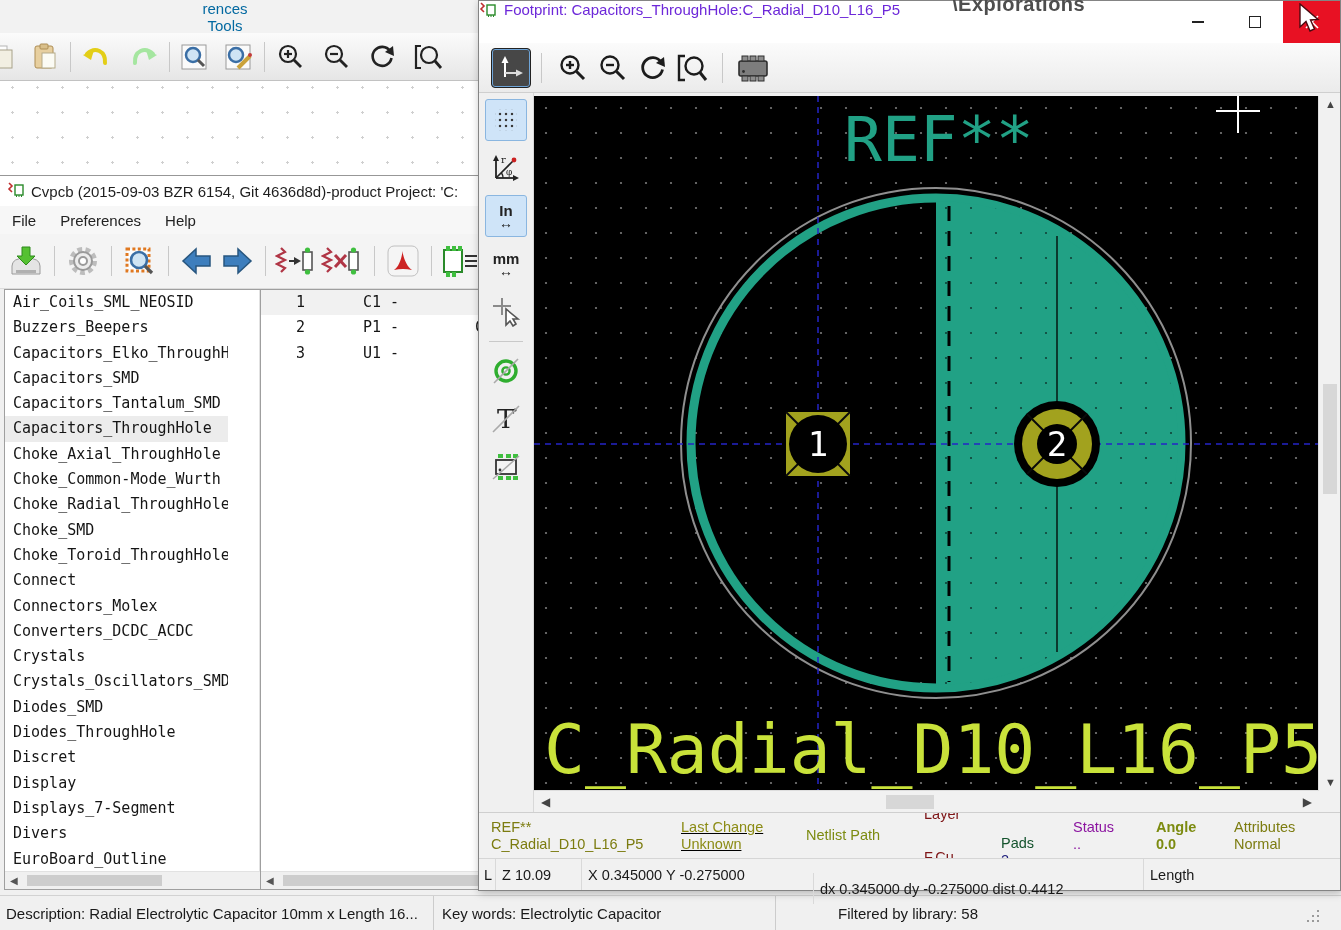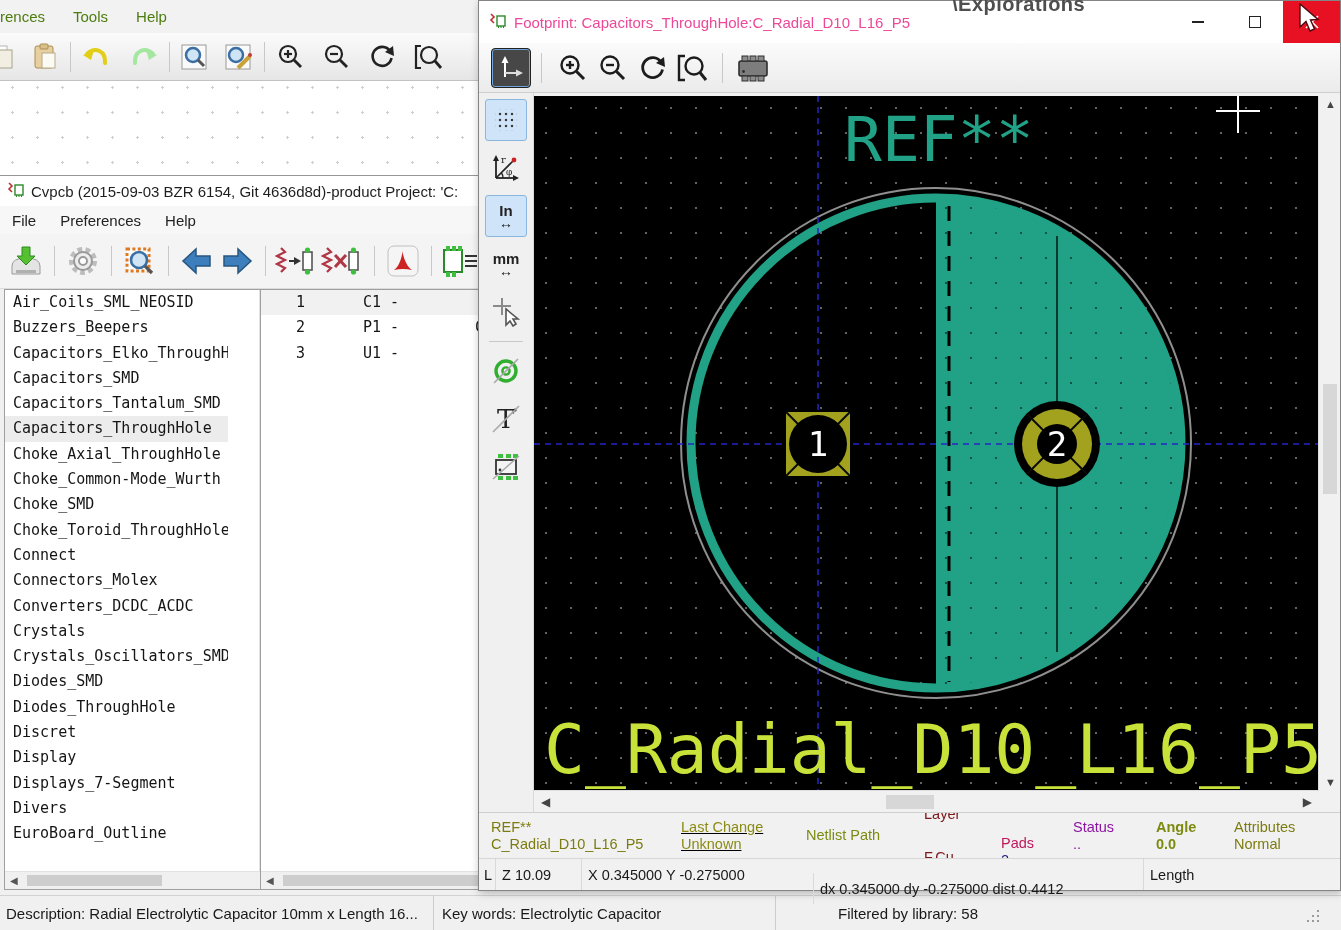--- a/index.html
+++ b/index.html
@@ -2,21 +2,21 @@
 <html><head>
 <meta charset="utf-8">
 <style>
   html,body{margin:0;padding:0;}
   .screen{position:relative;width:1341px;height:930px;overflow:hidden;
     font-family:"Liberation Sans",sans-serif;background-color:#fff;
     background-image:radial-gradient(#cfcfcf 1px, transparent 1.2px);
     background-size:25px 25px;}
   
   .bg-menubar{position:absolute;left:0;top:0;width:478px;height:33px;background:#f2f2f2;
-    border-bottom:1px solid #dadada;display:flex;align-items:center;font-size:15px;color:#4d7c0f;}
+    border-bottom:1px solid #dadada;display:flex;align-items:center;font-size:15px;color:#0369a1;flex-direction:column;}
   .bg-menubar span{margin-right:28px;}
   .bg-menubar span:first-child{margin-left:0;}
   .bg-toolbar{position:absolute;left:0;top:33px;width:478px;height:47px;
     background:linear-gradient(#fbfbfb,#e6e6e6);border-bottom:1px solid #c2c2c2;
     display:flex;align-items:center;}
   .tsep{width:1px;height:30px;background:#c8c8c8;margin:0 8px;flex:0 0 auto;}
   .tbtn{width:34px;height:34px;display:flex;align-items:center;justify-content:center;flex:0 0 auto;}
   
   .cvpcb{position:absolute;left:0;top:175px;width:1341px;height:755px;background:#f0f0f0;
     border-top:1px solid #979797;box-sizing:border-box;}
@@ -54,22 +54,22 @@
     border-top:1px solid #d2d2d2;display:flex;align-items:center;font-size:15px;color:#191919;box-sizing:border-box;}
   .cv-status .cell{height:100%;display:flex;align-items:center;box-sizing:border-box;overflow:hidden;white-space:nowrap;}
   .cv-status .cell:nth-of-type(1){width:433px;padding-left:6px;}
   .cv-status .cell:nth-of-type(2){width:342px;padding-left:8px;border-left:1px solid #cccccc;}
   .cv-status .cell:nth-of-type(3){flex:1;padding-left:62px;border-left:1px solid #cccccc;}
   .grip{position:absolute;right:22px;bottom:8px;width:14px;height:14px;}
   .grip i{position:absolute;width:2px;height:2px;background:#9a9a9a;}
   
   .viewer{position:absolute;left:478px;top:0;width:863px;height:891px;background:#f1f1f1;
     border:1px solid #848484;box-sizing:border-box;box-shadow:1px 2px 8px rgba(0,0,0,.25);}
-  .vw-title{height:42px;background:#fff;display:flex;align-items:center;gap:8px;padding-left:10px;
-    font-size:15px;color:#ec4899;white-space:nowrap;}
+  .vw-title{height:42px;background:#fff;display:flex;gap:8px;
+    font-size:15px;color:#6d28d9;white-space:nowrap;}
   .vw-controls{position:absolute;right:0;top:0;height:42px;display:flex;}
   .ctl{width:57px;height:42px;display:flex;align-items:center;justify-content:center;}
   .ctl-min i{display:block;width:12px;height:1.5px;background:#222;}
   .ctl-max i{display:block;width:12px;height:12px;border:1.5px solid #222;box-sizing:border-box;}
   .ctl-close{background:#e81123;}
   .vw-toolbar{position:absolute;left:0;top:42px;width:100%;height:50px;
     background:linear-gradient(#fbfbfb,#ebebeb);border-bottom:1px solid #cfcfcf;
     display:flex;align-items:center;padding-left:12px;box-sizing:border-box;}
   .vw-toolbar .tbtn{width:40px;height:40px;}
   .optbtn{width:38px;height:38px;background:#474747;border:1px solid #222;border-radius:4px;
@@ -305,20 +305,21 @@
       <div>
 
       <div class="librow">Air_Coils_SML_NEOSID</div>
           <div class="librow">Buzzers_Beepers</div>
           <div class="librow">Capacitors_Elko_ThroughHole</div>
           <div class="librow">Capacitors_SMD</div>
           <div class="librow">Capacitors_Tantalum_SMD</div>
           <div class="librow selected">Capacitors_ThroughHole</div>
           <div class="librow">Choke_Axial_ThroughHole</div>
           <div class="librow">Choke_Common-Mode_Wurth</div>
+          <div class="librow">Choke_Radial_ThroughHole</div>
           <div class="librow">Choke_SMD</div>
           <div class="librow">Choke_Toroid_ThroughHole</div>
           <div class="librow">Connect</div>
           <div class="librow">Connectors_Molex</div>
           <div class="librow">Converters_DCDC_ACDC</div>
           <div class="librow">Crystals</div>
           <div class="librow">Crystals_Oscillators_SMD</div>
           <div class="librow">Diodes_SMD</div>
           <div class="librow">Diodes_ThroughHole</div>
           <div class="librow">Discret</div>
@@ -588,21 +589,21 @@
           <span style="color: rgb(124, 139, 16);">Netlist Path</span>
           <span style="color: rgb(124, 139, 16);"></span>
         </div>
 
         <div class="info-col">
           <span style="color: rgb(125, 20, 22);">Layer</span>
           <span style="color: rgb(125, 20, 22);">F.Cu</span>
         </div>
 
         <div class="info-col">
-          <span style="color: #be185d; margin-top: 31px;">Pads</span>
+          <span style="color: #14532d; margin-top: 31px;">Pads</span>
           <span style="color: rgb(32, 32, 125);">2</span>
         </div>
 
         <div class="info-col">
           <span style="color: rgb(139, 20, 160);">Status</span>
           <span style="color: rgb(139, 20, 160);">..</span>
         </div>
 
         <div class="info-col">
           <span style="color: rgb(124, 139, 16);">Angle</span>

